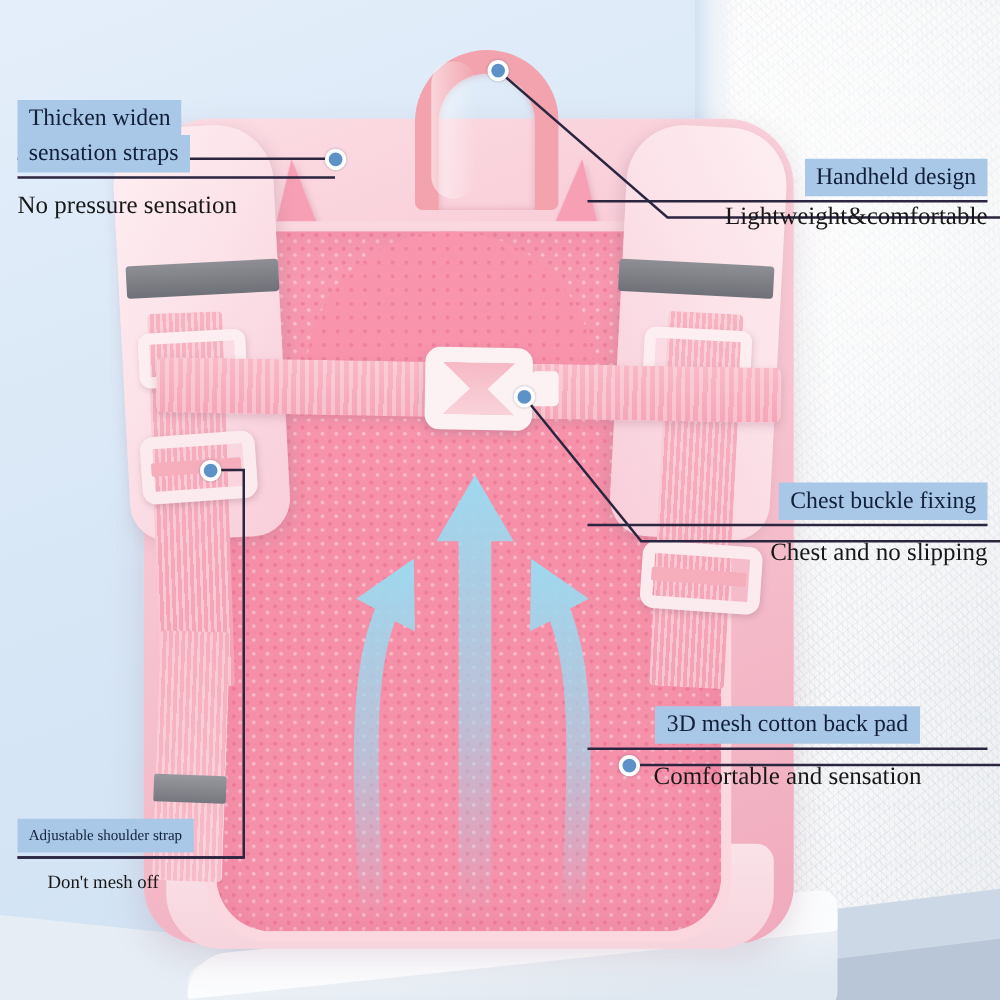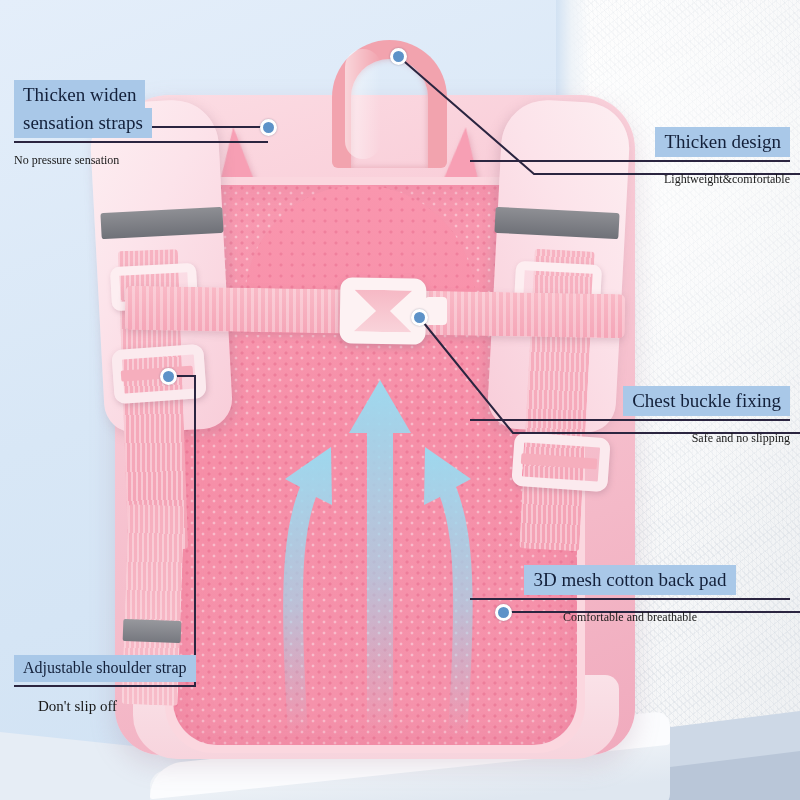--- a/index.html
+++ b/index.html
@@ -109,23 +109,23 @@
   .clip:before{content:"";position:absolute;left:14px;top:12px;width:58px;height:42px;
     background:linear-gradient(180deg,#f6b9c5,#f9d3da);clip-path:polygon(0 0,100% 0,62% 50%,100% 100%,0 100%,38% 50%);}
   .clip-nub{position:absolute;left:330px;top:262px;width:22px;height:28px;background:#fdf2f3;border-radius:4px;}
 
   
   .arrows{position:absolute;left:0;top:0;width:560px;height:725px;}
 
   
   .callout{position:absolute;}
   .hl{display:inline-block;background:#a9c8e8;color:#13203a;font-size:19px;line-height:25px;padding:2px 9px 3px;}
-  .hl.sm{font-size:16px;line-height:22px;}
+  .hl.sm{font-size:12px;line-height:22px;}
   .rule{height:2px;background:#2b2540;}
-  .sub{color:#181818;font-size:12px;white-space:nowrap;}
+  .sub{color:#181818;font-size:20px;white-space:nowrap;}
   .sub.sm{font-size:15px;}
 
   .lines{position:absolute;left:0;top:0;width:800px;height:800px;pointer-events:none;}
   .dot{position:absolute;width:17px;height:17px;border-radius:50%;background:#5d92c8;border:3px solid #ffffff;box-sizing:border-box;
     box-shadow:0 0 2px rgba(40,60,90,.4);}
 </style>
 </head>
 <body>
 
 <div id="stage">
@@ -213,41 +213,41 @@
       <span class="hl">Thicken widen</span>
     </div>
     <div style="margin-top:-2px">
       <span class="hl">sensation straps</span>
     </div>
     <div class="rule" style="width:254px;margin-top:3px;"></div>
     <div class="sub" style="margin-top:10px;">No pressure sensation</div>
   </div>
 
   <div class="callout" style="left:470px;top:127px;width:320px;text-align:right;">
-    <span class="hl">Thicken design</span>
+    <span class="hl">Handheld design</span>
     <div class="rule" style="width:320px;margin-top:3px;"></div>
-    <div class="sub" style="margin-top:10px;">Lightweight&amp;comfortable</div>
+    <div class="sub" style="">Lightweight&amp;comfortable</div>
   </div>
 
   <div class="callout" style="left:470px;top:386px;width:320px;text-align:right;">
     <span class="hl">Chest buckle fixing</span>
     <div class="rule" style="width:320px;margin-top:3px;"></div>
-    <div class="sub" style="margin-top:10px;">Safe and no slipping</div>
+    <div class="sub" style="margin-top:10px;">Chest and no slipping</div>
   </div>
 
   <div class="callout" style="left:470px;top:565px;width:320px;text-align:center;">
     <span class="hl">3D mesh cotton back pad</span>
     <div class="rule" style="width:320px;margin-top:3px;"></div>
-    <div class="sub" style="margin-top:10px;">Comfortable and breathable</div>
+    <div class="sub" style="margin-top:10px;">Comfortable and sensation</div>
   </div>
 
   <div class="callout" style="left:14px;top:655px;width:300px;">
     <span class="hl sm">Adjustable shoulder strap</span>
     <div class="rule" style="width:181px;margin-top:3px;"></div>
-    <div class="sub sm" style="margin-top:11px;margin-left:24px;">Don't slip off</div>
+    <div class="sub sm" style="margin-top:11px;margin-left:24px;">Don't mesh off</div>
   </div>
 
   <div class="dot" id="d0" style="left: 259.5px; top: 118.5px;"></div>
   <div class="dot" id="d1" style="left: 389.5px; top: 47.5px;"></div>
   <div class="dot" id="d2" style="left: 410.5px; top: 308.5px;"></div>
   <div class="dot" id="d3" style="left: 494.5px; top: 603.5px;"></div>
   <div class="dot" id="d4" style="left: 159.5px; top: 367.5px;"></div>
 
 </div>
 

